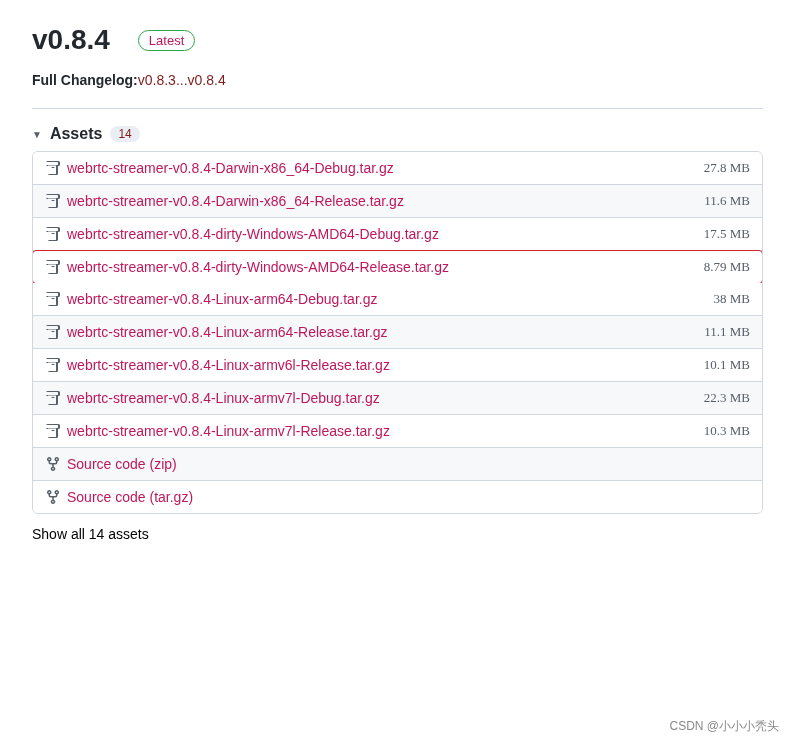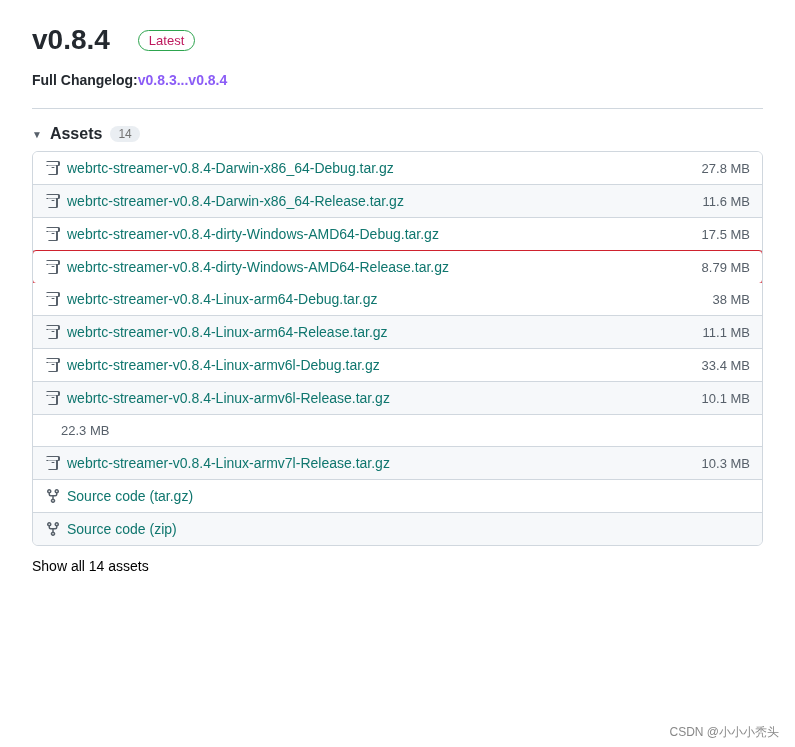--- a/index.html
+++ b/index.html
@@ -36,23 +36,23 @@
     .changelog-row {
       display: flex;
       align-items: center;
       gap: 0;
       margin-bottom: 20px;
       font-size: 14px;
       font-weight: 600;
     }
 
     .changelog-link {
-      color: #8b5cf6;
+      color: #7f1d1d;
       text-decoration: none;
-      font-weight: 700;
+      font-weight: 400;
       text-align: right;
     }
 
     .divider {
       border: none;
       border-top: 1px solid #d0d7de;
       margin: 12px 0 16px 0;
     }
 
     .assets-header {
@@ -61,21 +61,21 @@
       gap: 8px;
       margin-bottom: 8px;
       font-size: 16px;
       font-weight: 600;
       cursor: pointer;
       user-select: none;
     }
 
     .assets-count-badge {
       background: #eaeef2;
-      color: #737373;
+      color: #7f1d1d;
       border-radius: 20px;
       padding: 1px 8px;
       font-size: 12px;
       font-weight: 500;
     }
 
     .triangle-icon {
       font-size: 10px;
       color: #57606a;
     }
@@ -121,43 +121,44 @@
     .asset-icon {
       width: 16px;
       height: 16px;
       flex-shrink: 0;
       display: flex;
       align-items: center;
       justify-content: center;
     }
 
     .asset-link {
-      color: #0f766e;
+      color: #be185d;
       text-decoration: none;
       font-size: 14px;
     }
 
     .asset-size {
       color: #57606a;
       font-size: 13px;
       white-space: nowrap;
       margin-left: 16px;
+      font-family: Liberation Serif, serif;
     }
 
     .show-all-link {
       display: inline-block;
       margin-top: 12px;
       color: #000000;
       text-decoration: none;
       font-size: 14px;
     }
 
     .watermark {
       position: fixed;
-      bottom: 6px;
+      bottom: 12px;
       right: 16px;
       color: #888;
       font-size: 12px;
     }
   </style>
 </head>
 <body>
 
 
 
@@ -257,37 +258,34 @@
         <span class="asset-size">11.1 MB</span>
       </div>
       <div class="asset-row">
         <div class="asset-left">
           <span class="asset-icon">
             <svg width="16" height="16" viewBox="0 0 16 16" fill="#57606a" xmlns="http://www.w3.org/2000/svg">
         <path d="M1 2.5A1.5 1.5 0 0 1 2.5 1h11A1.5 1.5 0 0 1 15 2.5v2A1.5 1.5 0 0 1 13.5 6H13v7.5A1.5 1.5 0 0 1 11.5 15h-7A1.5 1.5 0 0 1 3 13.5V6h-.5A1.5 1.5 0 0 1 1 4.5v-2zm2 3V13.5a.5.5 0 0 0 .5.5h7a.5.5 0 0 0 .5-.5V5.5H3zm10-3a.5.5 0 0 0-.5-.5h-11a.5.5 0 0 0-.5.5v2a.5.5 0 0 0 .5.5h11a.5.5 0 0 0 .5-.5v-2z"></path>
         <path d="M6.5 7.5a.5.5 0 0 1 .5-.5h2a.5.5 0 0 1 0 1H7a.5.5 0 0 1-.5-.5z"></path>
       </svg>
           </span>
-          <a class="asset-link" href="#">webrtc-streamer-v0.8.4-Linux-armv6l-Debug.tar.gz</a>
-        </div>
-        <span class="asset-size">33.4 MB</span>
-      </div>
-      <div class="asset-row">
-        <div class="asset-left">
-          <span class="asset-icon">
-            <svg width="16" height="16" viewBox="0 0 16 16" fill="#57606a" xmlns="http://www.w3.org/2000/svg">
-        <path d="M1 2.5A1.5 1.5 0 0 1 2.5 1h11A1.5 1.5 0 0 1 15 2.5v2A1.5 1.5 0 0 1 13.5 6H13v7.5A1.5 1.5 0 0 1 11.5 15h-7A1.5 1.5 0 0 1 3 13.5V6h-.5A1.5 1.5 0 0 1 1 4.5v-2zm2 3V13.5a.5.5 0 0 0 .5.5h7a.5.5 0 0 0 .5-.5V5.5H3zm10-3a.5.5 0 0 0-.5-.5h-11a.5.5 0 0 0-.5.5v2a.5.5 0 0 0 .5.5h11a.5.5 0 0 0 .5-.5v-2z"></path>
-        <path d="M6.5 7.5a.5.5 0 0 1 .5-.5h2a.5.5 0 0 1 0 1H7a.5.5 0 0 1-.5-.5z"></path>
-      </svg>
-          </span>
           <a class="asset-link" href="#">webrtc-streamer-v0.8.4-Linux-armv6l-Release.tar.gz</a>
         </div>
         <span class="asset-size">10.1 MB</span>
       </div>
       <div class="asset-row">
+        <div class="asset-left">
+          <span class="asset-icon">
+            <svg width="16" height="16" viewBox="0 0 16 16" fill="#57606a" xmlns="http://www.w3.org/2000/svg">
+        <path d="M1 2.5A1.5 1.5 0 0 1 2.5 1h11A1.5 1.5 0 0 1 15 2.5v2A1.5 1.5 0 0 1 13.5 6H13v7.5A1.5 1.5 0 0 1 11.5 15h-7A1.5 1.5 0 0 1 3 13.5V6h-.5A1.5 1.5 0 0 1 1 4.5v-2zm2 3V13.5a.5.5 0 0 0 .5.5h7a.5.5 0 0 0 .5-.5V5.5H3zm10-3a.5.5 0 0 0-.5-.5h-11a.5.5 0 0 0-.5.5v2a.5.5 0 0 0 .5.5h11a.5.5 0 0 0 .5-.5v-2z"></path>
+        <path d="M6.5 7.5a.5.5 0 0 1 .5-.5h2a.5.5 0 0 1 0 1H7a.5.5 0 0 1-.5-.5z"></path>
+      </svg>
+          </span>
+          <a class="asset-link" href="#">webrtc-streamer-v0.8.4-Linux-armv7l-Debug.tar.gz</a>
+        </div>
         <span class="asset-size">22.3 MB</span>
       </div>
       <div class="asset-row">
         <div class="asset-left">
           <span class="asset-icon">
             <svg width="16" height="16" viewBox="0 0 16 16" fill="#57606a" xmlns="http://www.w3.org/2000/svg">
         <path d="M1 2.5A1.5 1.5 0 0 1 2.5 1h11A1.5 1.5 0 0 1 15 2.5v2A1.5 1.5 0 0 1 13.5 6H13v7.5A1.5 1.5 0 0 1 11.5 15h-7A1.5 1.5 0 0 1 3 13.5V6h-.5A1.5 1.5 0 0 1 1 4.5v-2zm2 3V13.5a.5.5 0 0 0 .5.5h7a.5.5 0 0 0 .5-.5V5.5H3zm10-3a.5.5 0 0 0-.5-.5h-11a.5.5 0 0 0-.5.5v2a.5.5 0 0 0 .5.5h11a.5.5 0 0 0 .5-.5v-2z"></path>
         <path d="M6.5 7.5a.5.5 0 0 1 .5-.5h2a.5.5 0 0 1 0 1H7a.5.5 0 0 1-.5-.5z"></path>
       </svg>
           </span>
@@ -295,31 +293,31 @@
         </div>
         <span class="asset-size">10.3 MB</span>
       </div>
       <div class="asset-row">
         <div class="asset-left">
           <span class="asset-icon">
             <svg width="16" height="16" viewBox="0 0 16 16" fill="#57606a" xmlns="http://www.w3.org/2000/svg">
         <path fill-rule="evenodd" d="M5 3.25a.75.75 0 11-1.5 0 .75.75 0 011.5 0zm0 2.122a2.25 2.25 0 10-1.5 0v.878A2.25 2.25 0 005.75 8.5h1.5v2.128a2.251 2.251 0 101.5 0V8.5h1.5a2.25 2.25 0 002.25-2.25v-.878a2.25 2.25 0 10-1.5 0v.878a.75.75 0 01-.75.75h-4.5A.75.75 0 015 6.25v-.878zm3.75 7.378a.75.75 0 11-1.5 0 .75.75 0 011.5 0zm3-8.75a.75.75 0 100-1.5.75.75 0 000 1.5z"></path>
       </svg>
           </span>
+          <a class="asset-link" href="#">Source code (zip)</a>
+        </div>
+      </div>
+      <div class="asset-row">
+        <div class="asset-left">
+          <span class="asset-icon">
+            <svg width="16" height="16" viewBox="0 0 16 16" fill="#57606a" xmlns="http://www.w3.org/2000/svg">
+        <path fill-rule="evenodd" d="M5 3.25a.75.75 0 11-1.5 0 .75.75 0 011.5 0zm0 2.122a2.25 2.25 0 10-1.5 0v.878A2.25 2.25 0 005.75 8.5h1.5v2.128a2.251 2.251 0 101.5 0V8.5h1.5a2.25 2.25 0 002.25-2.25v-.878a2.25 2.25 0 10-1.5 0v.878a.75.75 0 01-.75.75h-4.5A.75.75 0 015 6.25v-.878zm3.75 7.378a.75.75 0 11-1.5 0 .75.75 0 011.5 0zm3-8.75a.75.75 0 100-1.5.75.75 0 000 1.5z"></path>
+      </svg>
+          </span>
           <a class="asset-link" href="#">Source code (tar.gz)</a>
-        </div>
-      </div>
-      <div class="asset-row">
-        <div class="asset-left">
-          <span class="asset-icon">
-            <svg width="16" height="16" viewBox="0 0 16 16" fill="#57606a" xmlns="http://www.w3.org/2000/svg">
-        <path fill-rule="evenodd" d="M5 3.25a.75.75 0 11-1.5 0 .75.75 0 011.5 0zm0 2.122a2.25 2.25 0 10-1.5 0v.878A2.25 2.25 0 005.75 8.5h1.5v2.128a2.251 2.251 0 101.5 0V8.5h1.5a2.25 2.25 0 002.25-2.25v-.878a2.25 2.25 0 10-1.5 0v.878a.75.75 0 01-.75.75h-4.5A.75.75 0 015 6.25v-.878zm3.75 7.378a.75.75 0 11-1.5 0 .75.75 0 011.5 0zm3-8.75a.75.75 0 100-1.5.75.75 0 000 1.5z"></path>
-      </svg>
-          </span>
-          <a class="asset-link" href="#">Source code (zip)</a>
         </div>
       </div>
     </div>
 </div>
 
 <a class="show-all-link" href="#">Show all 14 assets</a>
 
 <div class="watermark">CSDN @小小小秃头</div>
 
 

